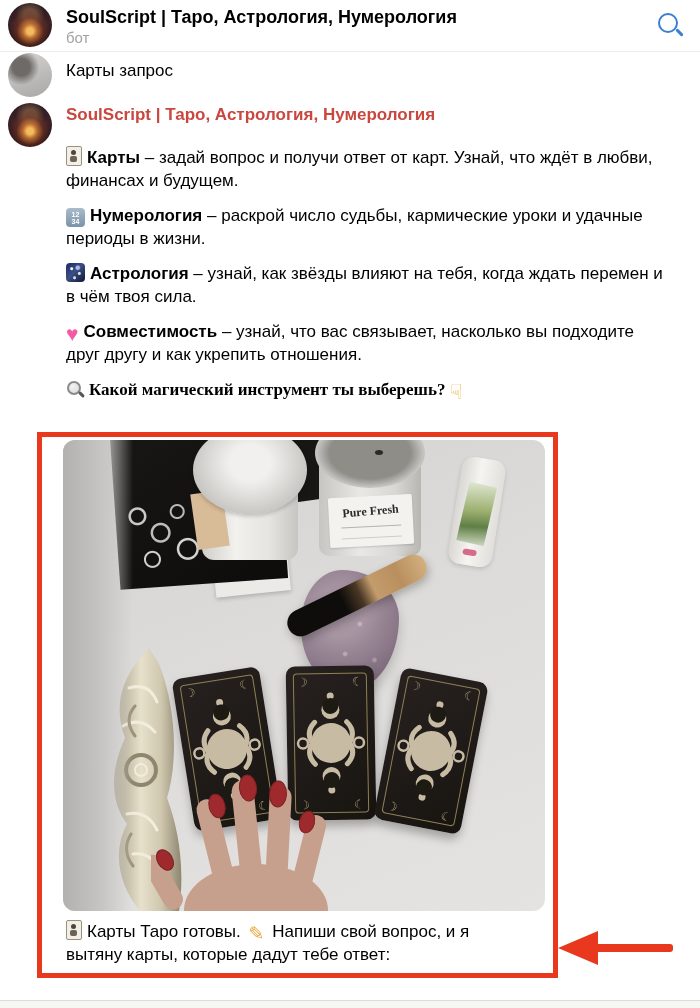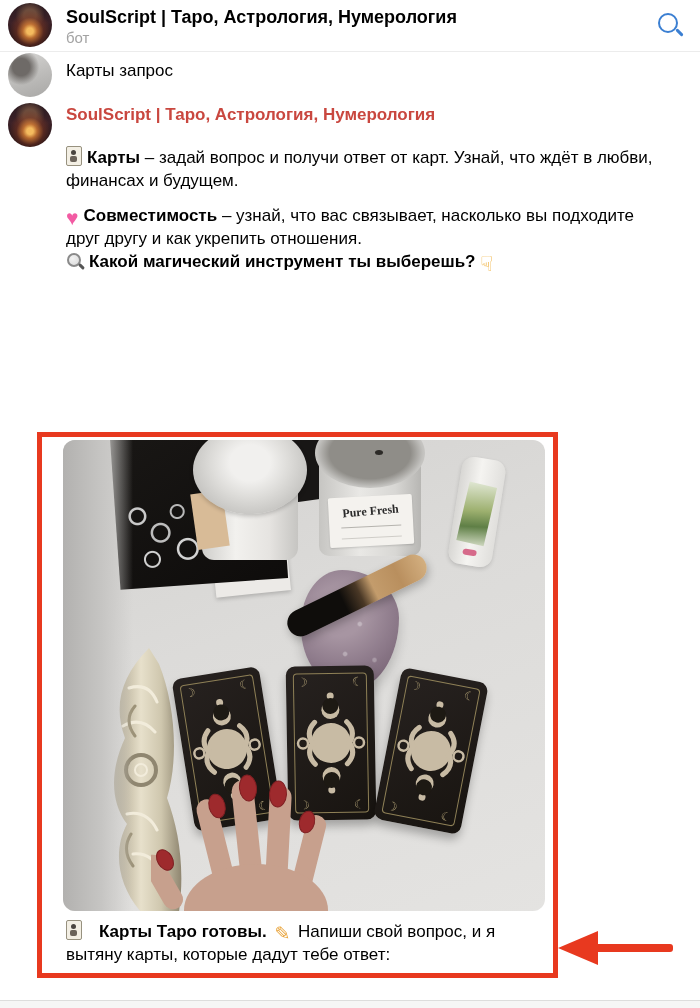--- a/index.html
+++ b/index.html
@@ -28,21 +28,21 @@
 
   
   .u-avatar{position:absolute;left:8px;top:53px;}
   .u-text{position:absolute;left:66px;top:61px;font-size:17px;}
   .b-avatar{position:absolute;left:8px;top:103px;}
   .bot-msg{position:absolute;left:66px;top:104px;width:634px;font-size:17px;line-height:23px;}
   .b-name{font-size:17px;font-weight:bold;color:#c9473f;line-height:22px;}
   .b-intro{font-weight:bold;line-height:22px;}
   .tool{margin-top:12px;}
   .tool.first{margin-top:20px;}
-  .question{font-weight:bold;}
+  .question{margin-top:12px;font-weight:bold;font-family:Liberation Serif, serif;}
   .wrapdesc{white-space:pre-wrap;}
 
   
   .mi{display:inline-block;vertical-align:-3px;margin-right:5px;}
   .emoji-card{width:14px;height:18px;background:#f3efe4;border:1px solid #97917f;border-radius:2px;position:relative;}
   .emoji-card::before{content:"";position:absolute;left:4px;top:3px;width:5px;height:5px;border-radius:50%;background:#4a4540;}
   .emoji-card::after{content:"";position:absolute;left:3px;top:9px;width:7px;height:6px;border-radius:2px;background:#6b635a;}
   .emoji-numbers{width:19px;height:19px;border-radius:4px;background:linear-gradient(#a9bccb,#7b93a8);
       color:#fff;font-size:7px;font-weight:bold;line-height:7px;text-align:center;padding-top:3px;box-sizing:border-box;}
   .emoji-galaxy{width:19px;height:19px;border-radius:4px;background:
@@ -123,21 +123,21 @@
   .cres{font-size:12px;color:#b0a075;line-height:1;}
   .c-tl{left:11px;top:10px;}
   .c-tr{right:11px;top:10px;transform:scaleX(-1);}
   .c-bl{left:11px;bottom:10px;transform:scaleY(-1);}
   .c-br{right:11px;bottom:10px;transform:scale(-1,-1);}
   .card-orn{left:0;top:0;width:88px;height:154px;}
   .hand{left:88px;top:332px;width:200px;height:140px;z-index:10;}
 
   
   .caption{position:absolute;left:66px;top:920px;width:478px;font-size:17px;line-height:23px;z-index:6;}
-  .cap-bold{font-weight:bold;margin-left:12px;}
+  .cap-bold{font-weight:normal;}
 
   
   .redbox{position:absolute;left:37px;top:432px;width:521px;height:546px;box-sizing:border-box;
       border:5px solid #e8391f;z-index:40;}
   .arrow-head{position:absolute;left:558px;top:931px;width:0;height:0;z-index:41;
       border-top:17px solid transparent;border-bottom:17px solid transparent;border-right:40px solid #e8391f;}
   .arrow-line{position:absolute;left:590px;top:944px;width:83px;height:8px;background:#e8391f;border-radius:3px;z-index:41;}
 
   
   .inputbar{position:absolute;left:0;top:1000px;width:700px;height:8px;background:#f6f6f5;border-top:1px solid #dddddc;}
@@ -157,21 +157,25 @@
   <div class="avatar avatar-user u-avatar"></div>
   <div class="u-text">Карты запрос</div>
 
   <div class="avatar avatar-bot b-avatar"></div>
   <div class="bot-msg">
     <div class="b-name">SoulScript | Таро, Астрология, Нумерология</div>
 
     <div class="tool first"><span class="mi emoji-card"></span><b>Карты</b> <span class="wrapdesc">– задай вопрос и получи ответ от карт. Узнай, что ждёт в любви,
 финансах и будущем.</span></div>
 
-
+    <div class="tool"><span class="mi emoji-numbers"><div style="position:static">12</div><div style="position:static">34</div></span><b>Нумерология</b> <span class="wrapdesc">– раскрой число судьбы, кармические уроки и удачные
+периоды в жизни.</span></div>
+
+    <div class="tool"><span class="mi emoji-galaxy"></span><b>Астрология</b> <span class="wrapdesc">– узнай, как звёзды влияют на тебя, когда ждать перемен и
+в чём твоя сила.</span></div>
 
     <div class="tool"><span class="mi emoji-heart">♥</span><b>Совместимость</b> <span class="wrapdesc">– узнай, что вас связывает, насколько вы подходите
 друг другу и как укрепить отношения.</span></div>
 
     <div class="question"><span class="mi emoji-magnifier"></span><span>Какой магический инструмент ты выберешь?</span> <span class="emoji-pointdown">☟</span></div>
   </div>
 
   <div class="photo">
     <div class="jewellid"></div>
     <div class="whitebox"></div>

